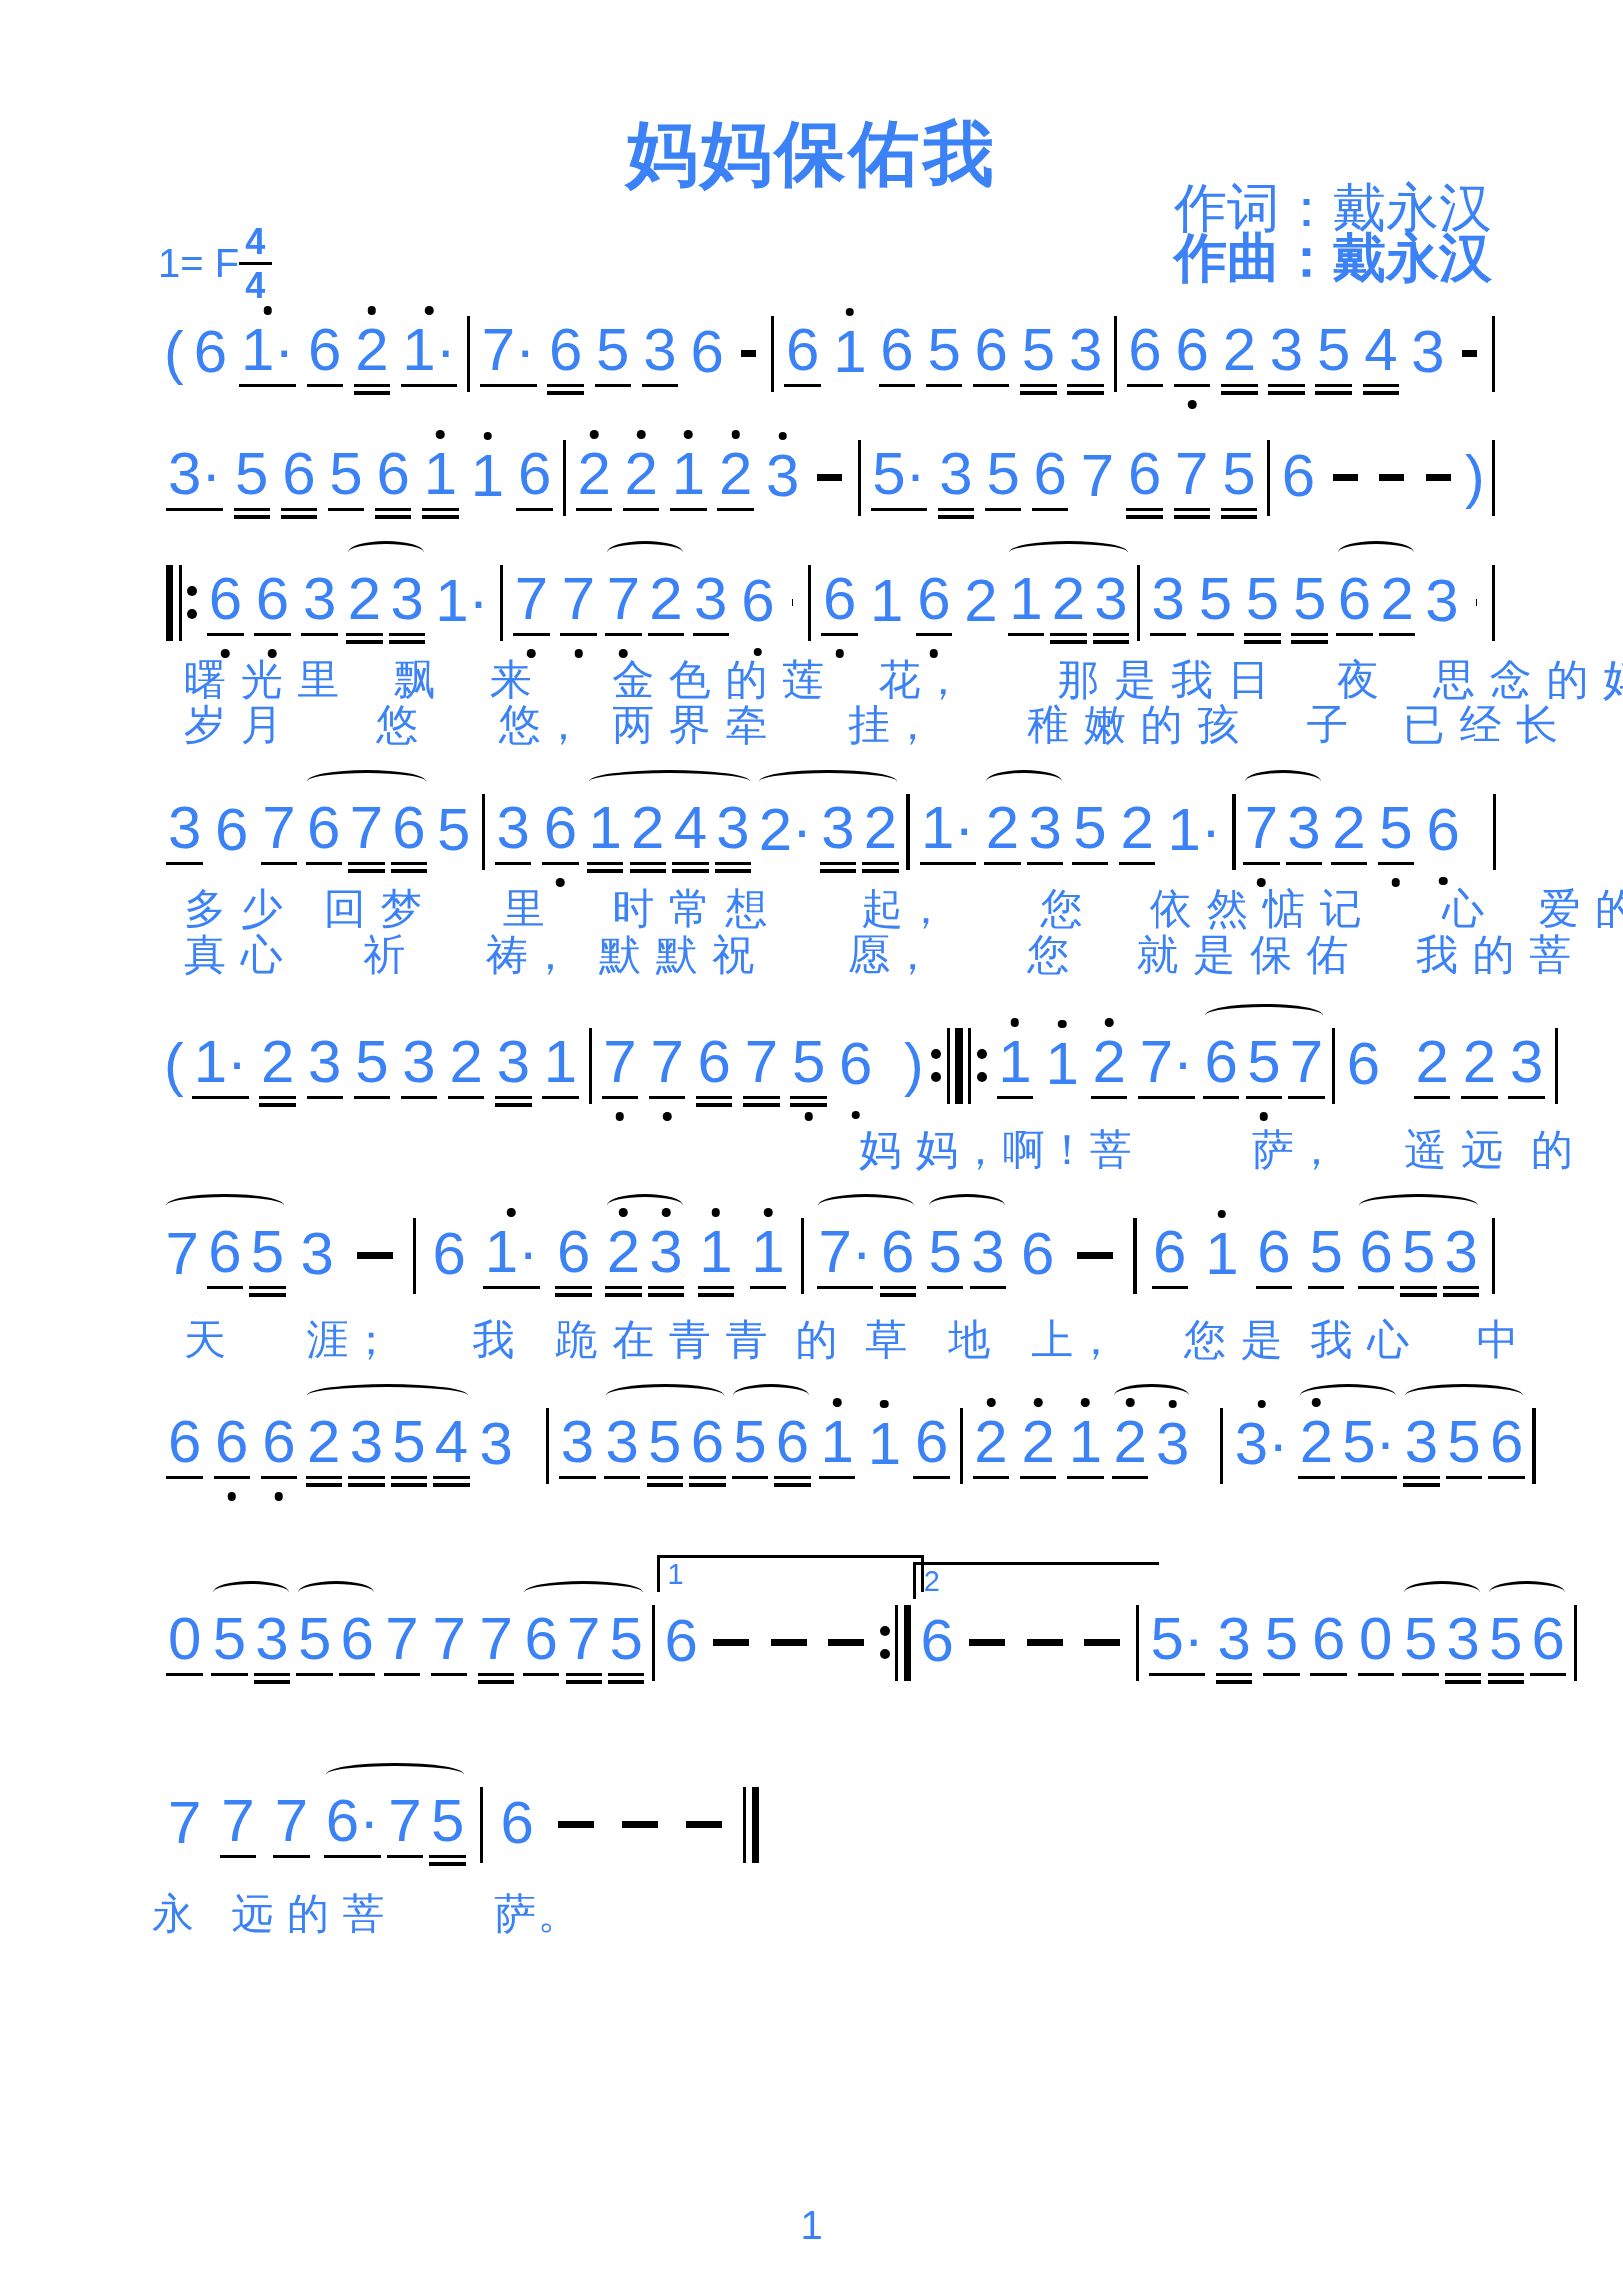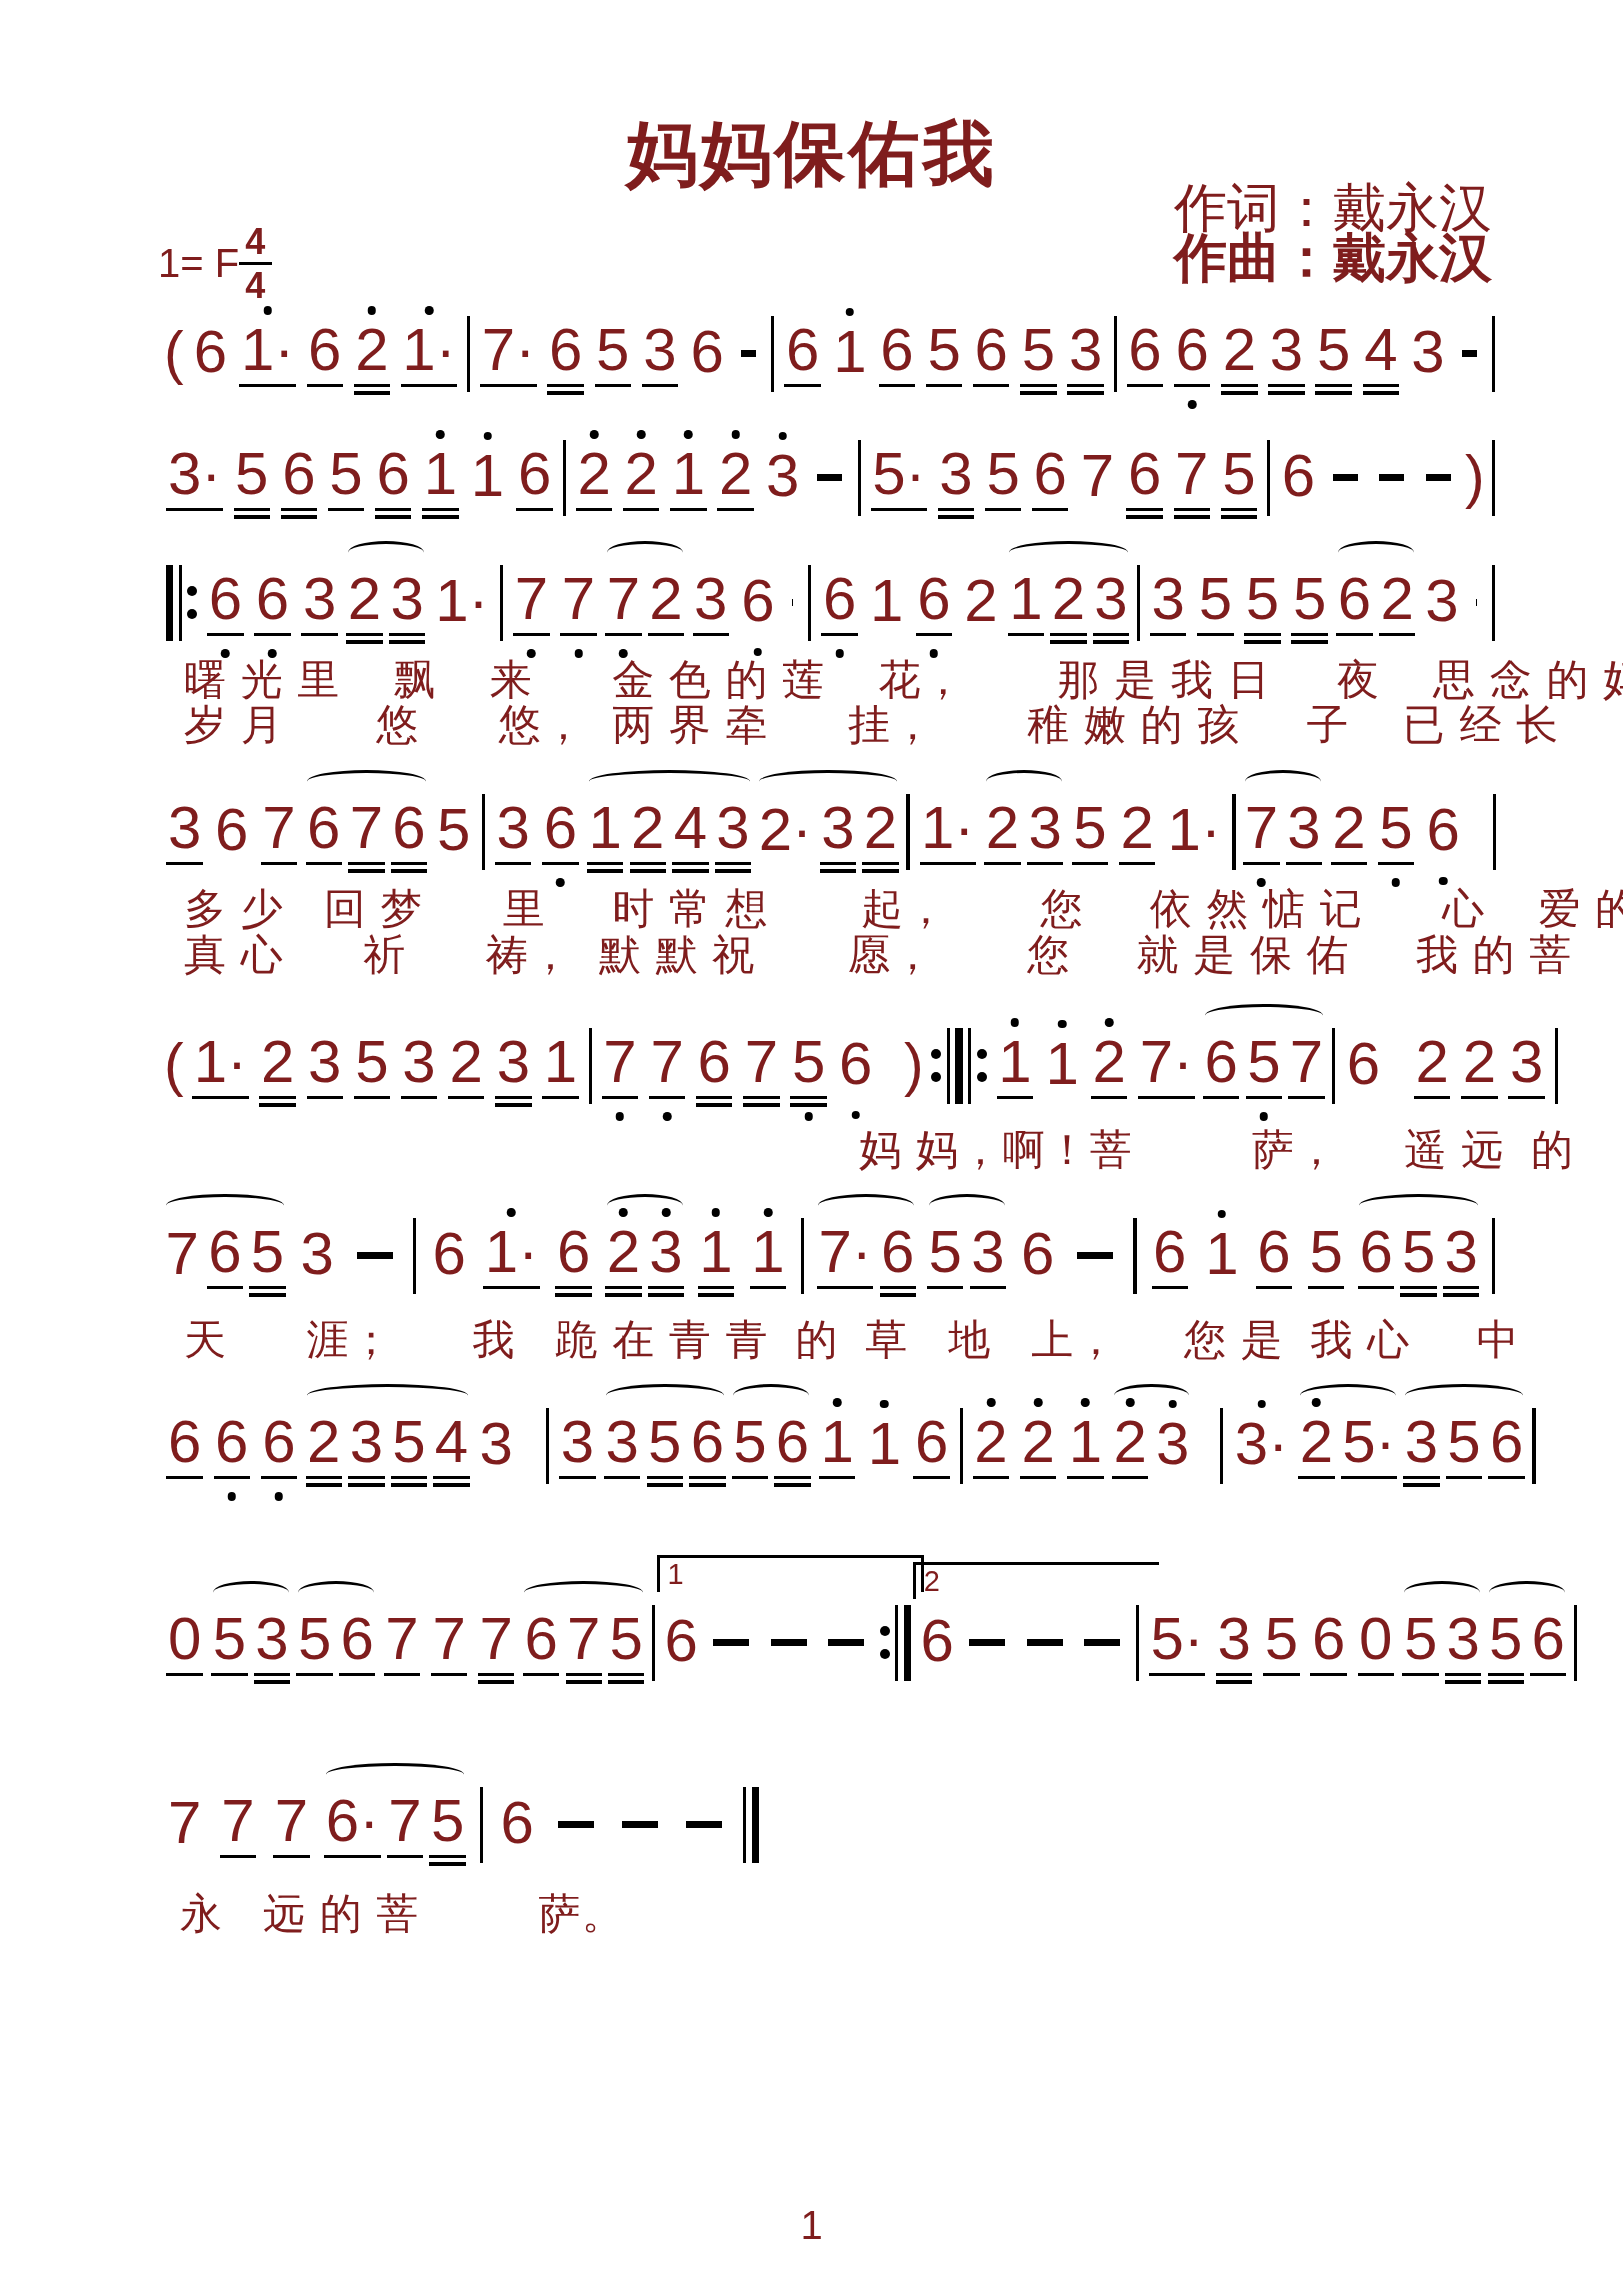--- a/index.html
+++ b/index.html
@@ -1,18 +1,18 @@
 <!DOCTYPE html>
 <html style="font-size:12.4px"><head>
 <meta charset="utf-8">
 <style>
   html,body{margin:0;padding:0;background:#888;}
   #sheet{
     position:relative; width:1623px; height:2295px; background:#ffffff;
-    font-family:"Liberation Sans","DejaVu Sans",sans-serif; color:#7f1d1d; overflow:hidden;
+    font-family:"Liberation Sans","DejaVu Sans",sans-serif; color:#3b82f6; overflow:hidden;
   }
   .title{position:absolute; top:107px; left:0; width:100%; text-align:center;
     font-size:71px; font-weight:bold; letter-spacing:3.1px;}
   .credit{position:absolute; right:131px; font-size:53px;}
   .credit.c1{top:173px;} .credit.c2{top:223px;font-weight:bold;}
   .keysig{position:absolute; left:158px; top:223px; font-size:40px; display:flex; align-items:center; }
   .frac{display:inline-flex; flex-direction:column; align-items:center; font-weight:bold; font-size:36px; line-height:1.05;}
   .frac .num{border-bottom:3.9px solid #000; padding:0 6.2px 1.5px;}
   .frac .den{padding-top:1.5px;}
   .pageno{position:absolute; top:2203px; left:0; width:100%; text-align:center; font-size:40px;}
@@ -490,15 +490,15 @@
       </span>
       <span class="note"><span class="digit">6</span></span>
       <span class="dash"></span>
       <span class="dash"></span>
       <span class="dash"></span>
       <span class="barwrap">
         <span class="bthin"></span>
         <span class="bthick"></span>
       </span>
     </div>
-    <div class="lyr" style="left: 180px; top: 1886px;">永   远 的 菩         萨。</div>
+    <div class="lyr" style="left: 152px; top: 1886px; font-family: Liberation Serif, serif;">永   远 的 菩         萨。</div>
   </div>
 
 
 </body></html>

